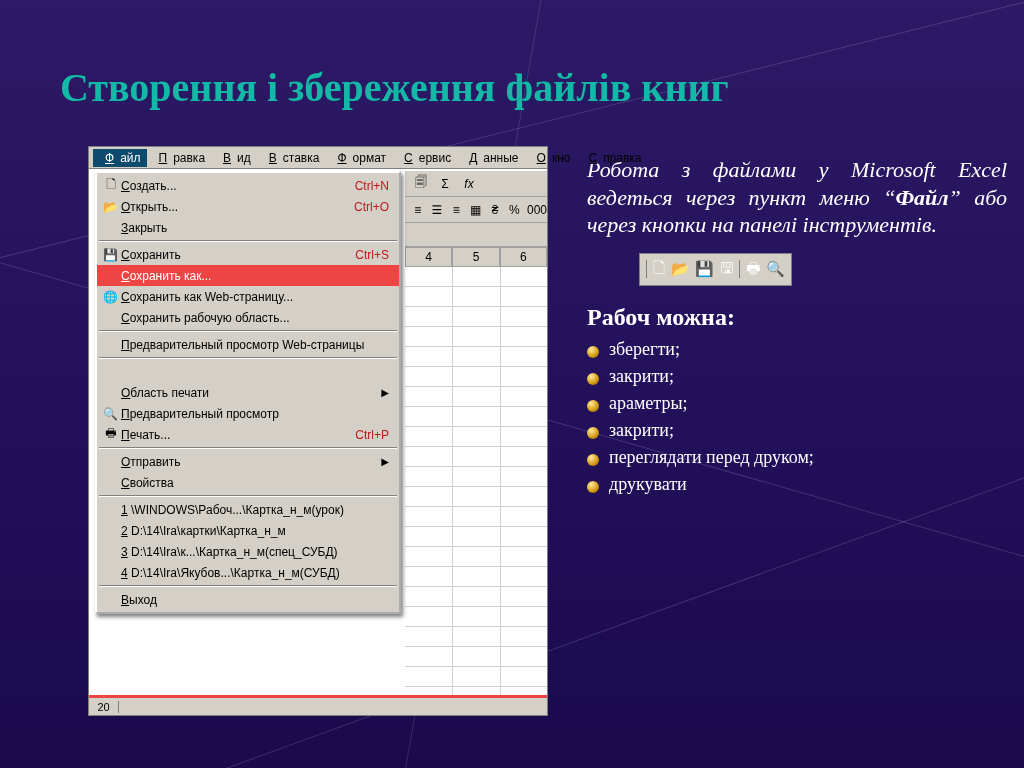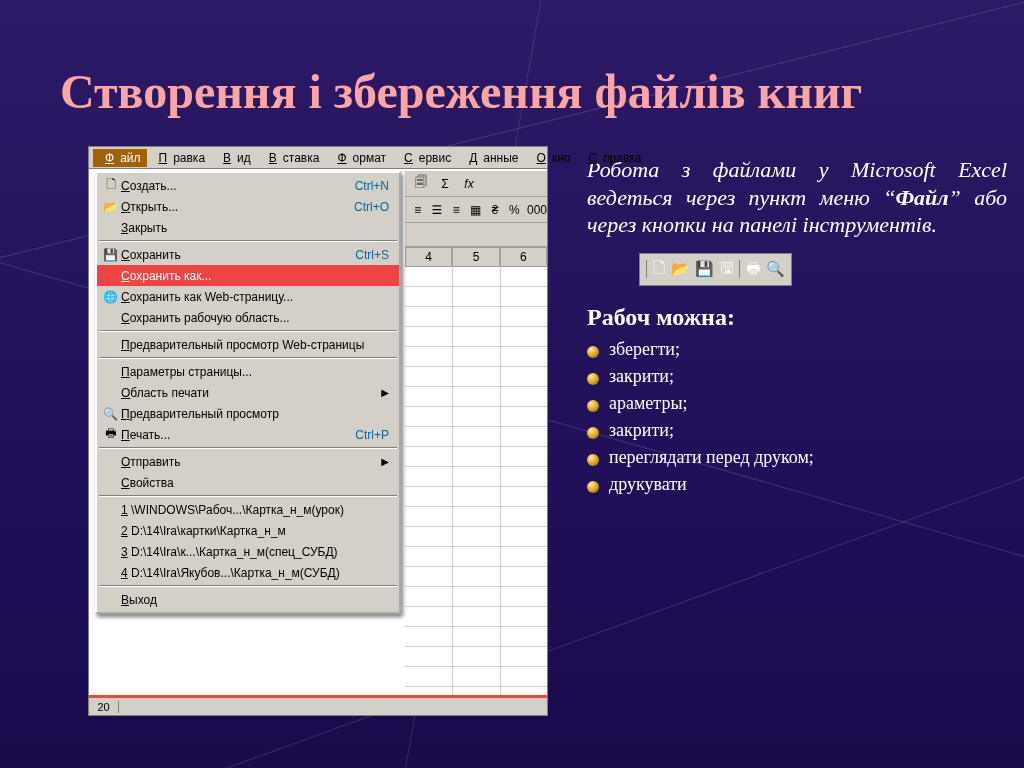--- a/index.html
+++ b/index.html
@@ -18,21 +18,21 @@
     color: #fff;
   }
   
   .bg-line {
     position: absolute; background: rgba(255,255,255,0.15);
     height: 1px; z-index: 0;
   }
 
   .slide-title {
     position: absolute; left: 60px; top: 64px; width: 900px;
-    color: #fca5a5; font-weight: bold; font-size: 48px;
+    color: #14b8a6; font-weight: bold; font-size: 40px;
     z-index: 2;
   }
 
   
   .excel {
     position: absolute; left: 88px; top: 146px; width: 460px; height: 570px;
     background: #ffffff;
     border: 1px solid #7e7e7e;
     font-family: "Tahoma", "Arial", sans-serif;
     font-size: 12px; color: #000;
@@ -41,38 +41,38 @@
   .menubar {
     display: flex; align-items: center; gap: 0;
     background: #d4d0c8; border-bottom: 1px solid #808080;
     height: 22px; padding-left: 4px;
   }
   .menubar span {
     padding: 2px 6px; font-size: 12px;
     cursor: default;
   }
   .menubar .u { text-decoration: underline; }
-  .menubar .open { background: #a16207; color: #fff; }
+  .menubar .open { background: #0c4a6e; color: #fff; }
 
   .dropdown {
     position: absolute; left: 6px; top: 24px; width: 306px;
     background: #d4d0c8; border: 2px outset #fff;
     box-shadow: 2px 3px 4px rgba(0,0,0,0.5);
     padding: 2px 0;
     z-index: 5;
   }
   .mi {
     display: flex; align-items: center; height: 21px;
     padding: 0 10px 0 4px; font-size: 12px;
   }
   .mi.hl { background: #ef4444; color: #fff; }
   .mi .ico { width: 20px; height: 16px; display:flex; align-items:center; justify-content:center; font-size:12px; }
   .mi .lbl { flex: 1; }
   .mi .lbl .u { text-decoration: underline; }
-  .mi .sc  { color: #0369a1; font-size: 12px; }
+  .mi .sc  { color: #b91c1c; font-size: 12px; }
   .mi .arrow { font-size: 10px; }
   .sep { height: 0; border-top: 1px solid #808080; border-bottom:1px solid #fff; margin: 2px 2px; }
 
   .toolbar1 {
     position: absolute; left: 316px; top: 24px; right: 0; height: 26px;
     background: #d4d0c8; border-bottom: 1px solid #a0a0a0;
     display:flex; align-items:center; padding-left:6px; gap:4px;
     font-size: 12px;
   }
   .toolbar2 {
@@ -209,21 +209,20 @@
         <span class="lbl"><span class="u">С</span>охранить рабочую область...</span>
       </div>
       <div class="sep"></div>
       <div class="mi">
         <span class="ico"></span>
         <span class="lbl"><span class="u">П</span>редварительный просмотр Web-страницы</span>
       </div>
       <div class="sep"></div>
       <div class="mi">
         <span class="ico"></span>
-        <span class="lbl"><span class="u">П</span>араметры страницы...</span>
       </div>
       <div class="mi">
         <span class="ico"></span>
         <span class="lbl"><span class="u">О</span>бласть печати</span>
         <span class="arrow">▶</span>
       </div>
       <div class="mi">
         <span class="ico">🔍</span>
         <span class="lbl"><span class="u">П</span>редварительный просмотр</span>
       </div>

